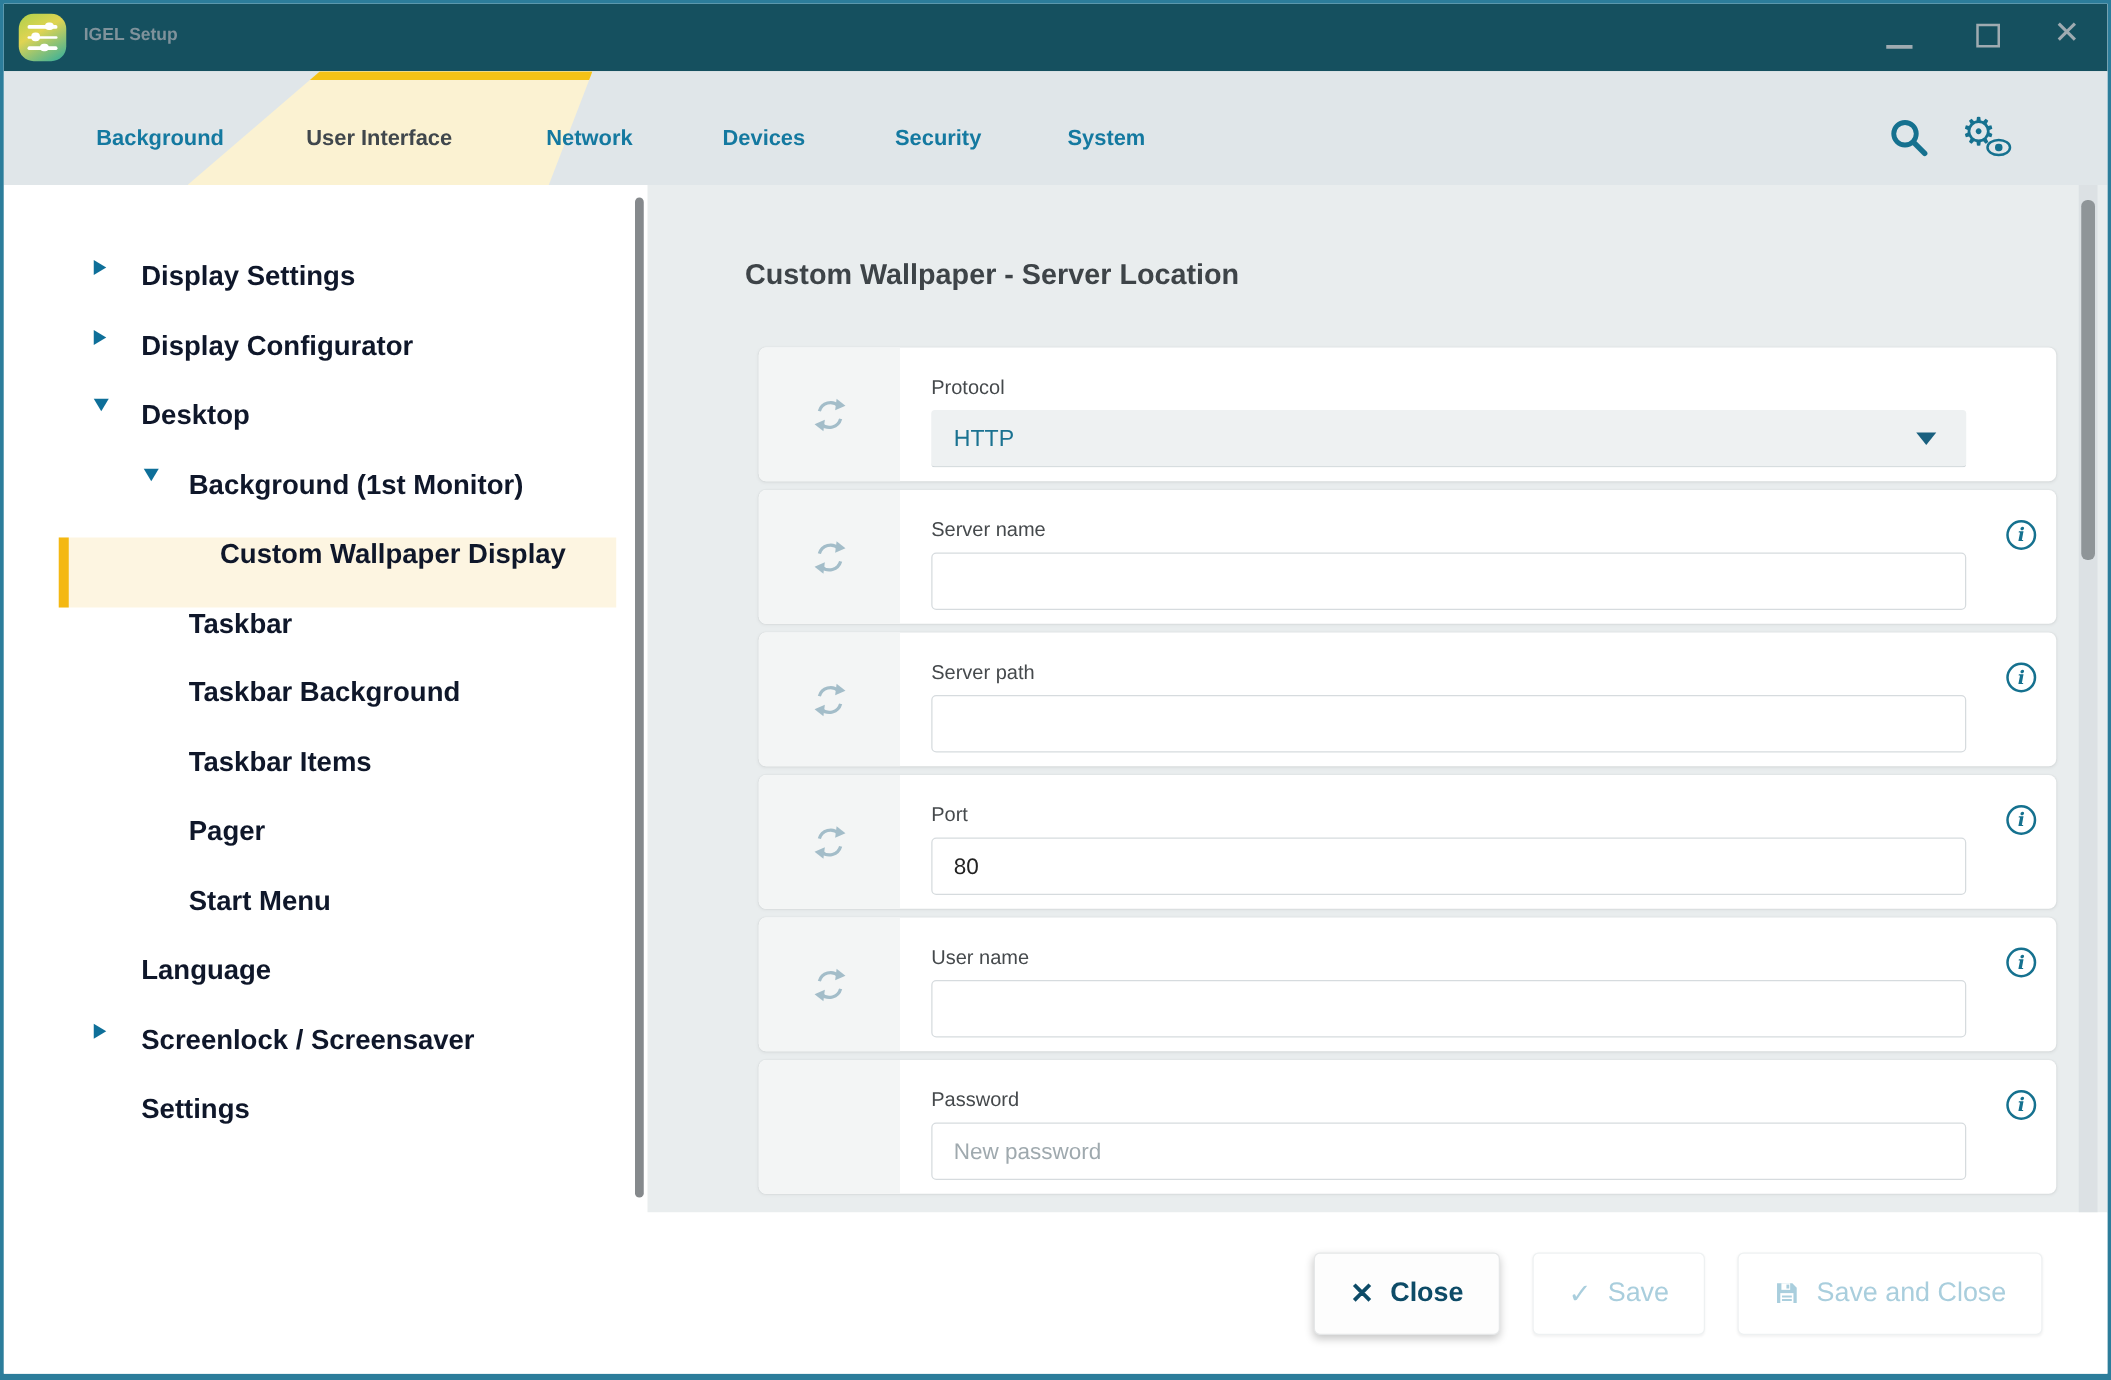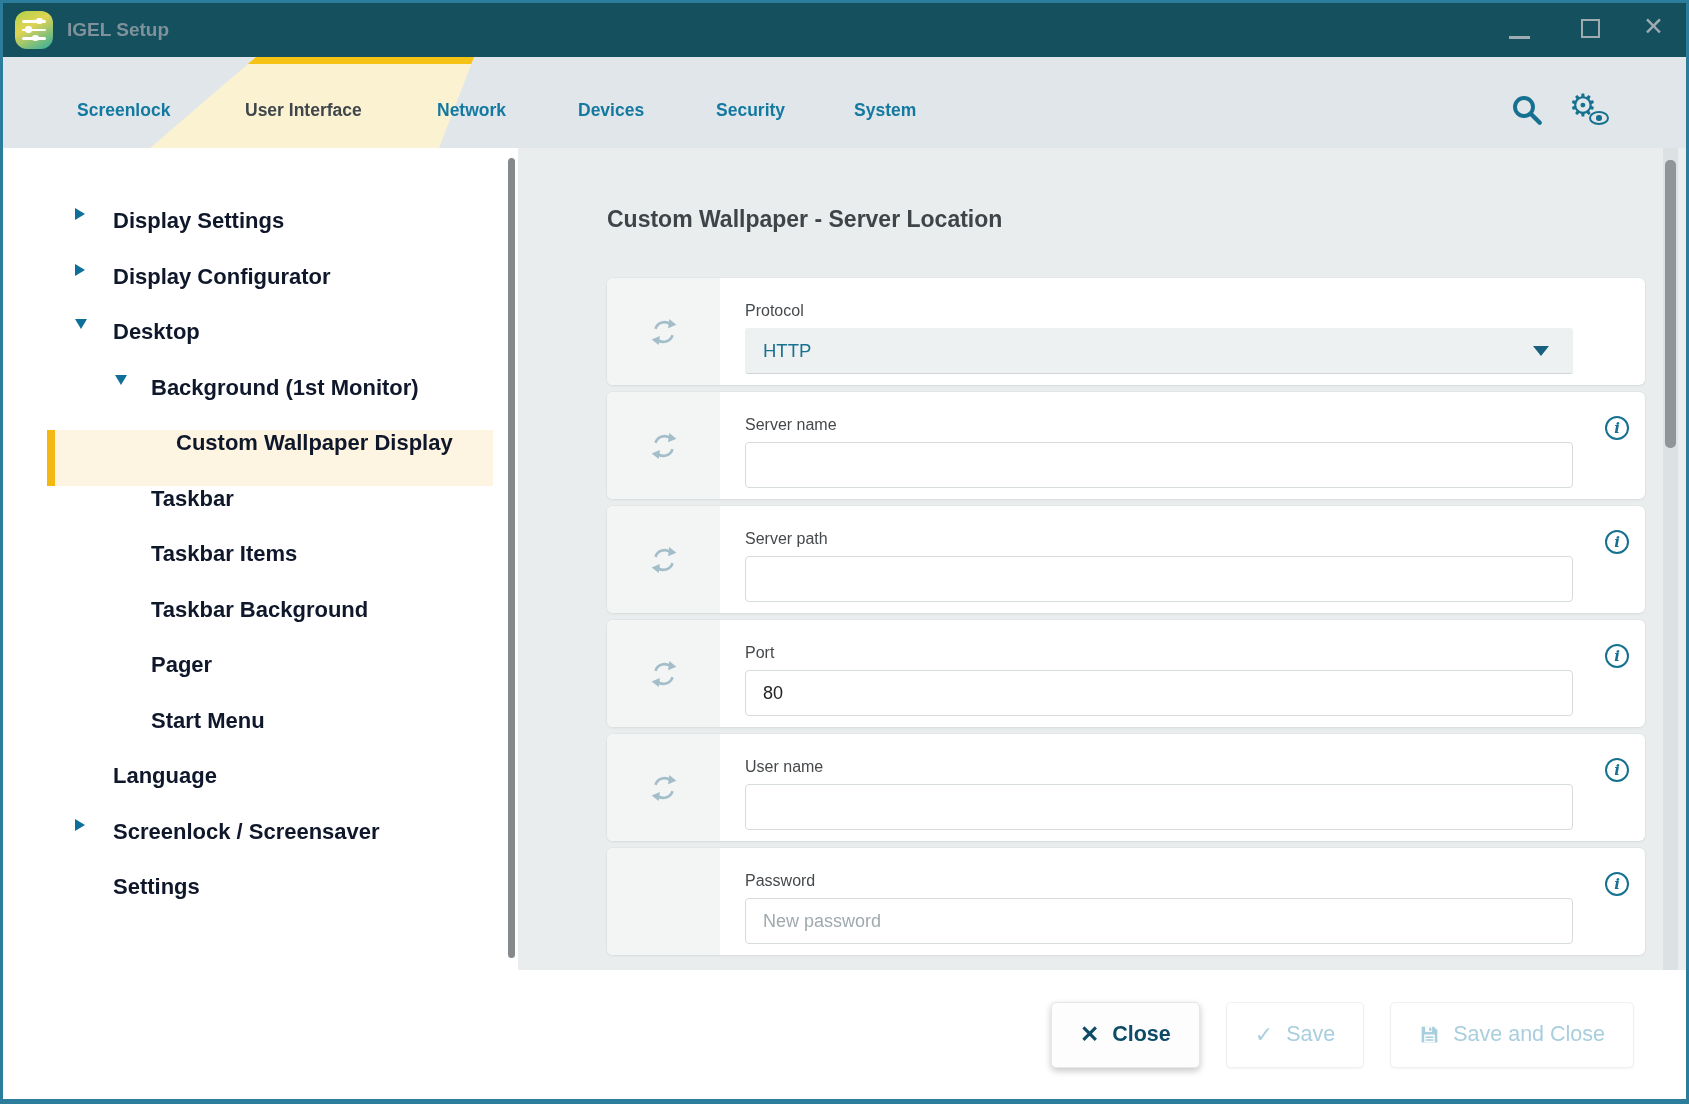--- a/index.html
+++ b/index.html
@@ -9,21 +9,21 @@
     font-family:"Liberation Sans",sans-serif;overflow:hidden;
   }
   
   .titlebar{position:absolute;left:0;top:0;right:0;height:54px;background:#15505f;}
   .logo{position:absolute;left:12px;top:8px;width:38px;height:38px;border-radius:12px;
     background:linear-gradient(150deg,#aed14b 0%,#e0d452 40%,#2fae9e 100%);}
   .logo .sl{position:absolute;left:7px;width:24px;height:2.6px;background:#fff;border-radius:2px;}
   .logo .sl .kn{position:absolute;top:-2.1px;width:6.5px;height:6.5px;background:#fff;border-radius:50%;}
   .sl1{top:9px}.sl2{top:17.5px}.sl3{top:26px}
   .k1{left:14px}.k2{left:3px}.k3{left:10px}
-  .win-title{position:absolute;left:64px;top:16px;font-size:19px;font-weight:700;color:#7f929b;}
+  .win-title{position:absolute;left:64px;top:16px;font-size:14px;font-weight:700;color:#7f929b;}
   .wc-min{position:absolute;left:1506px;top:33px;width:21px;height:3px;background:#9fabb1;cursor:pointer;}
   .wc-max{position:absolute;left:1578px;top:16px;width:15px;height:15px;border:2.5px solid #9fabb1;cursor:pointer;}
   .wc-close{position:absolute;left:1640px;top:11px;font-size:25px;color:#9fabb1;cursor:pointer;line-height:1;}
   
   .tabbar{position:absolute;left:0;top:54px;right:0;height:91px;background:#e0e6e9;}
   .active-shape{position:absolute;left:147px;top:0;width:324px;height:91px;background:#fbf2d2;
     -webkit-clip-path:polygon(106px 0,324px 0,289px 91px,0 91px);
     clip-path:polygon(106px 0,324px 0,289px 91px,0 91px);}
   .active-shape::before{content:"";position:absolute;left:0;top:0;right:0;height:7px;background:#f5c216;}
   .tab{position:absolute;top:43px;font-size:17.5px;font-weight:700;color:#1479a0;cursor:pointer;white-space:nowrap;}
@@ -44,21 +44,21 @@
       font-size:22px;font-weight:700;color:#0f172a;cursor:pointer;box-sizing:border-box;}
   .lv1{padding-left:110px}.lv2{padding-left:148px}.lv3{padding-left:173px}
   .ti.selected{margin-left:44px;margin-right:12px;border-left:8px solid #f4b812;background:#fdf5e1;padding-left:121px;}
   .arr{position:absolute;width:0;height:0;}
   .a1{left:72px}.a2{left:112px}
   .arr.right{border-left:10px solid #0e6f99;border-top:6px solid transparent;border-bottom:6px solid transparent;}
   .arr.down{border-top:10px solid #0e6f99;border-left:6px solid transparent;border-right:6px solid transparent;}
   .side-scroll{position:absolute;left:505px;top:10px;width:7px;height:800px;background:#85898c;border-radius:4px;cursor:pointer;}
   
   .main{position:absolute;left:515px;top:0;right:0;height:822px;background:#e9edee;}
-  .page-title{position:absolute;left:89px;top:58px;font-size:23px;font-weight:700;color:#3e4448;}
+  .page-title{position:absolute;left:78px;top:58px;font-size:23px;font-weight:700;color:#3e4448;}
   .rows{position:absolute;left:89px;top:130px;width:1038px;}
   .row{position:relative;height:107px;margin-bottom:7px;background:#fff;border-radius:6px;display:flex;
        box-shadow:0 0 0 1px rgba(0,0,0,0.02),0 1px 3px rgba(0,0,0,0.06);}
   .rcol{width:113px;flex:none;background:#f3f5f5;border-radius:6px 0 0 6px;
         display:flex;align-items:center;justify-content:center;cursor:pointer;}
   .rcontent{flex:1;padding:24px 0 0 25px;}
   .flabel{font-size:16px;color:#45494c;margin-bottom:8px;}
   .select{width:828px;height:46px;background:#eef1f2;border-radius:3px;border-bottom:1px solid #cfd6d9;
           display:flex;align-items:center;padding-left:18px;box-sizing:border-box;cursor:pointer;}
   .select-val{font-size:18.5px;color:#1a7291;}
@@ -103,21 +103,21 @@
         </div>
     </div>
     <div class="win-title">IGEL Setup</div>
     <div class="wc-min"></div>
     <div class="wc-max"></div>
     <div class="wc-close">✕</div>
   </div>
 
   <div class="tabbar">
     <div class="active-shape"></div>
-    <div class="tab t0">Screenlock</div>
+    <div class="tab t0">Background</div>
     <div class="tab t1 active">User Interface</div>
     <div class="tab t2">Network</div>
     <div class="tab t3">Devices</div>
     <div class="tab t4">Security</div>
     <div class="tab t5">System</div>
     <div class="tb-search">
       <svg width="36" height="36" viewBox="0 0 24 24">
         <circle cx="10" cy="10" r="6" fill="none" stroke="#15718f" stroke-width="2.6"></circle>
         <line x1="14.5" y1="14.5" x2="20.5" y2="20.5" stroke="#15718f" stroke-width="2.9" stroke-linecap="round"></line>
       </svg>
@@ -150,24 +150,24 @@
           <span class="arr down a2"></span>
           <span>Background (1st Monitor)</span>
         </div>
         <div class="ti lv3 selected">
           <span>Custom Wallpaper Display</span>
         </div>
         <div class="ti lv2">
           <span>Taskbar</span>
         </div>
         <div class="ti lv2">
+          <span>Taskbar Background</span>
+        </div>
+        <div class="ti lv2">
           <span>Taskbar Items</span>
-        </div>
-        <div class="ti lv2">
-          <span>Taskbar Background</span>
         </div>
         <div class="ti lv2">
           <span>Pager</span>
         </div>
         <div class="ti lv2">
           <span>Start Menu</span>
         </div>
         <div class="ti lv1">
           <span>Language</span>
         </div>

